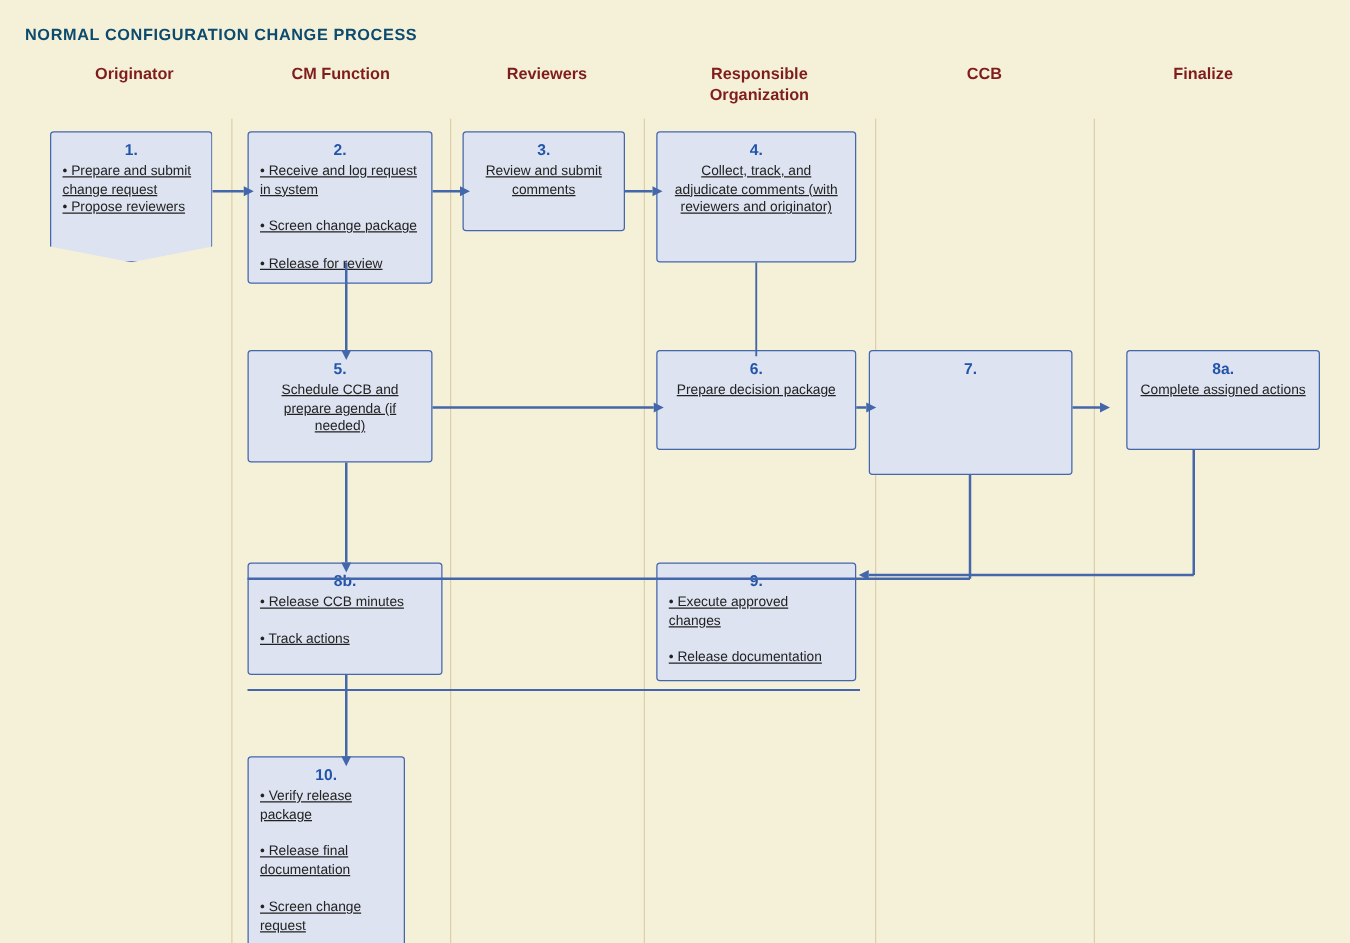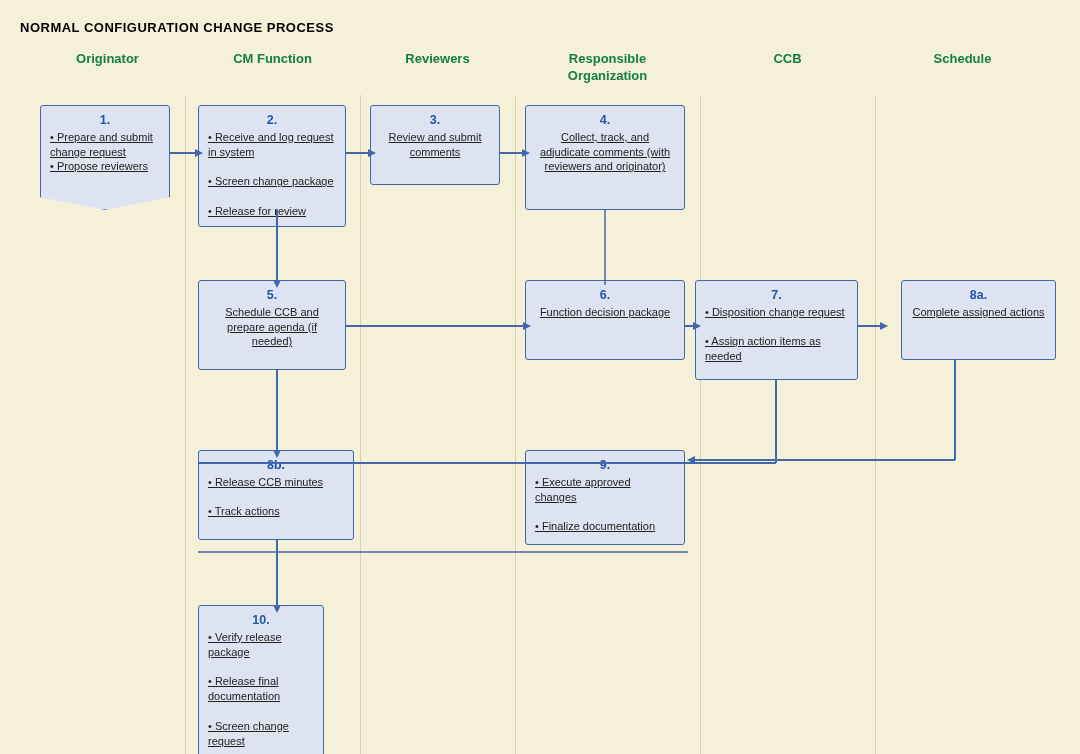--- a/index.html
+++ b/index.html
@@ -6,35 +6,35 @@
     body {
       background: #f5f0d8;
       font-family: Arial, sans-serif;
       font-size: 12px;
       color: #333;
       width: 1080px;
       min-height: 754px;
       padding: 20px;
     }
     .page-title {
-      color: #000000;
+      color: #0c4a6e;
       font-weight: bold;
       font-size: 13px;
       margin-bottom: 16px;
       letter-spacing: 0.5px;
     }
     .column-headers {
       display: grid;
       grid-template-columns: 155px 175px 155px 185px 175px 175px;
       margin-bottom: 10px;
       padding: 0 10px;
     }
     .col-header {
       text-align: center;
-      color: #15803d;
+      color: #7f1d1d;
       font-weight: bold;
       font-size: 13px;
       line-height: 1.3;
     }
     
     .main-container {
       position: relative;
       width: 1040px;
       min-height: 700px;
       background: #f5f0d8;
@@ -81,21 +81,21 @@
 <body>
 
 <div class="page-title">NORMAL CONFIGURATION CHANGE PROCESS</div>
 
 <div class="column-headers">
   <div class="col-header">Originator</div>
   <div class="col-header">CM Function</div>
   <div class="col-header">Reviewers</div>
   <div class="col-header">Responsible<br>Organization</div>
   <div class="col-header">CCB</div>
-  <div class="col-header">Schedule</div>
+  <div class="col-header">Finalize</div>
 </div>
 
 <div class="main-container" style="margin: 0 10px;">
 
   <div class="col-divider" style="left: 155px;"></div>
   <div class="col-divider" style="left: 330px;"></div>
   <div class="col-divider" style="left: 485px;"></div>
   <div class="col-divider" style="left: 670px;"></div>
   <div class="col-divider" style="left: 845px;"></div>
 
@@ -133,30 +133,26 @@
   <div class="box" style="left:168px; top:185px; width:148px; min-height:90px;">
     <span class="num">5.</span>
     <div class="txt-c">
       <span>Schedule CCB and prepare agenda (if needed)</span>
     </div>
   </div>
 
   <div class="box" style="left:495px; top:185px; width:160px; min-height:80px;">
     <span class="num">6.</span>
     <div class="txt-c">
-      <span>Function decision package</span>
+      <span>Prepare decision package</span>
     </div>
   </div>
 
   <div class="box" style="left:665px; top:185px; width:163px; min-height:100px;">
     <span class="num">7.</span>
-    <div class="txt">
-      <span>• Disposition change request</span><br><br>
-      <span>• Assign action items as needed</span>
-    </div>
   </div>
 
   <div class="box" style="left:853px; top:185px; width:155px; min-height:80px;margin-left:18px;">
     <span class="num">8a.</span>
     <div class="txt-c">
       <span>Complete assigned actions</span>
     </div>
   </div>
 
   <div class="box" style="left:168px; top:355px; width:156px; min-height:90px;">
@@ -164,21 +160,21 @@
     <div class="txt">
       <span>• Release CCB minutes</span><br><br>
       <span>• Track actions</span>
     </div>
   </div>
 
   <div class="box" style="left:495px; top:355px; width:160px; min-height:95px;">
     <span class="num">9.</span>
     <div class="txt">
       <span>• Execute approved changes</span><br><br>
-      <span>• Finalize documentation</span>
+      <span>• Release documentation</span>
     </div>
   </div>
 
   <div class="box" style="left:168px; top:510px; width:126px; min-height:120px;">
     <span class="num">10.</span>
     <div class="txt">
       <span>• Verify release package</span><br><br>
       <span>• Release final documentation</span><br><br>
       <span>• Screen change request</span>
     </div>

